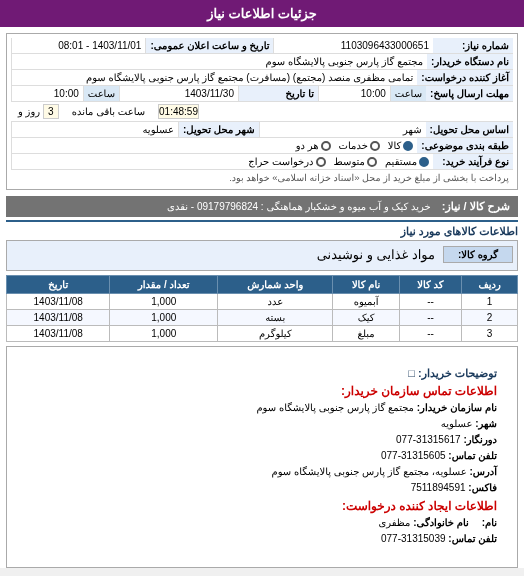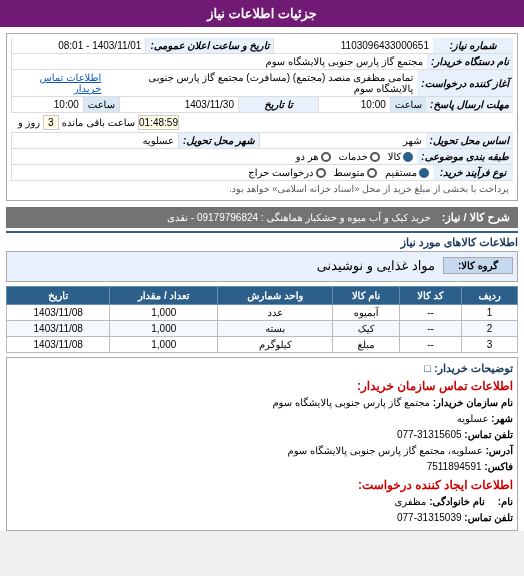--- a/index.html
+++ b/index.html
@@ -40,22 +40,20 @@
       align-items: center;
       padding: 2px 4px;
       font-size: 10px;
       border-left: 1px solid #ddd;
     }
     .cell:first-child { border-left: none; }
     .cell-label {
       background: #d9e8f5;
       font-weight: bold;
       min-width: 80px;
-      justify-content: center;
-      font-style: italic;
     }
     .shaded { background: #e8f0fb; }
     .blue-link { color: #1155cc; text-decoration: underline; cursor: pointer; }
     .section-title {
       background: #737373;
       color: #fff;
       padding: 4px 8px;
       font-size: 11px;
       font-weight: bold;
       margin: 4px 6px 2px 6px;
@@ -100,21 +98,21 @@
     }
     table.goods-table td {
       border: 1px solid #bbb;
       padding: 2px 4px;
       text-align: center;
     }
     table.goods-table tr:nth-child(even) td { background: #f5f8ff; }
     .notes-box {
       border: 1px solid #aaa;
       margin: 4px 6px;
-      padding: 4px;
+      padding: 20px;
       font-size: 10px;
       background: #fff;
     }
     .notes-title {
       font-weight: bold;
       font-size: 11px;
       margin-bottom: 3px;
       color: #1a3a5c;
     }
     .notes-section-title {
@@ -184,23 +182,20 @@
         <span>مجتمع گاز پارس جنوبی پالایشگاه سوم</span>
       </div>
     </div>
 
     <div class="row-flex">
       <div class="cell cell-label shaded">
         <span>آغاز کننده درخواست:</span>
       </div>
       <div class="cell" style="flex:3">
         <span>تمامی مظفری منصد (مجتمع) (مسافرت) مجتمع گاز پارس جنوبی  پالایشگاه سوم</span>
-        <span class="blue-link" style="margin-right:8px;">
-          <span>اطلاعات تماس خریدار</span>
-        </span>
       </div>
     </div>
 
     <div class="row-flex">
       <div class="cell cell-label shaded" style="min-width:85px;">
         <span>مهلت ارسال پاسخ:</span>
       </div>
       <div class="cell" style="background:#d9e8f5;">ساعت</div>
       <div class="cell" style="flex:0.4">
         <span>10:00</span>
@@ -211,21 +206,21 @@
       </div>
       <div class="cell" style="background:#d9e8f5;">ساعت</div>
       <div class="cell" style="flex:0.4">
         <span>10:00</span>
       </div>
     </div>
 
     <div class="row-flex">
       <div class="cell" style="flex:1; justify-content:flex-end;">
         <span style="background:#fffbe6;border:1px solid #ccc;padding:1px 0;">01:48:59</span>
-        <span style="margin: 0 3px;">ساعت باقی مانده</span>
+        <span style="margin: 0 13px;">ساعت باقی مانده</span>
         <span style="background:#fffbe6;border:1px solid #ccc;padding:1px 4px;">3</span>
         <span style="margin: 0 3px;">روز و</span>
       </div>
     </div>
 
     <div class="row-flex">
       <div class="cell cell-label shaded">
         <span>اساس محل تحویل:</span>
       </div>
       <div class="cell" style="flex:1">
@@ -363,20 +358,24 @@
 
     <div class="notes-line">
       <span style="font-weight:bold;">نام سازمان خریدار:</span>
       <span>مجتمع گاز پارس جنوبی پالایشگاه سوم</span>
     </div>
     <div class="notes-line">
       <span style="font-weight:bold;">شهر:</span>
       <span>عسلویه</span>
     </div>
     <div class="notes-line">
+      <span style="font-weight:bold;">دورنگار:</span>
+      <span>31315617-077</span>
+    </div>
+    <div class="notes-line">
       <span style="font-weight:bold;">تلفن تماس:</span>
       <span>31315605-077</span>
     </div>
     <div class="notes-line">
       <span style="font-weight:bold;">آدرس:</span>
       <span>عسلویه، مجتمع گاز پارس جنوبی پالایشگاه سوم</span>
     </div>
     <div class="notes-line">
       <span style="font-weight:bold;">فاکس:</span>
       <span>7511894591</span>

